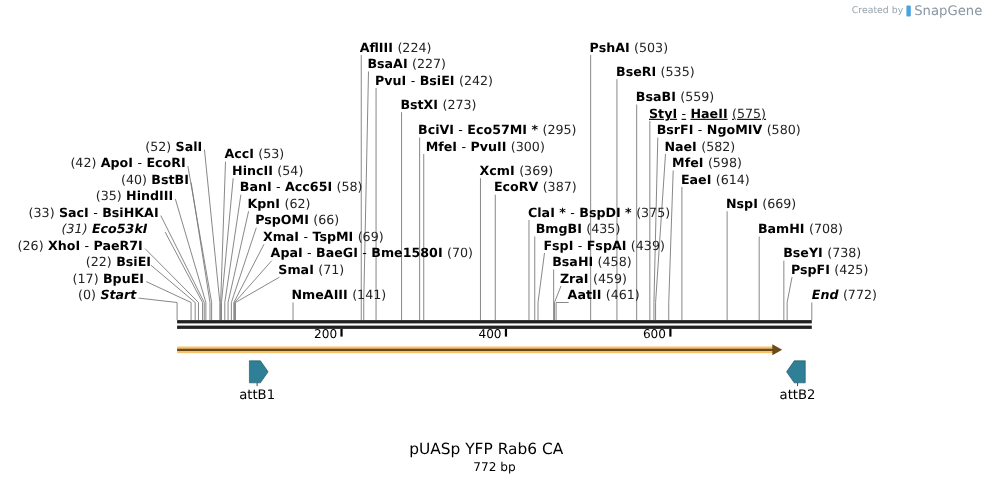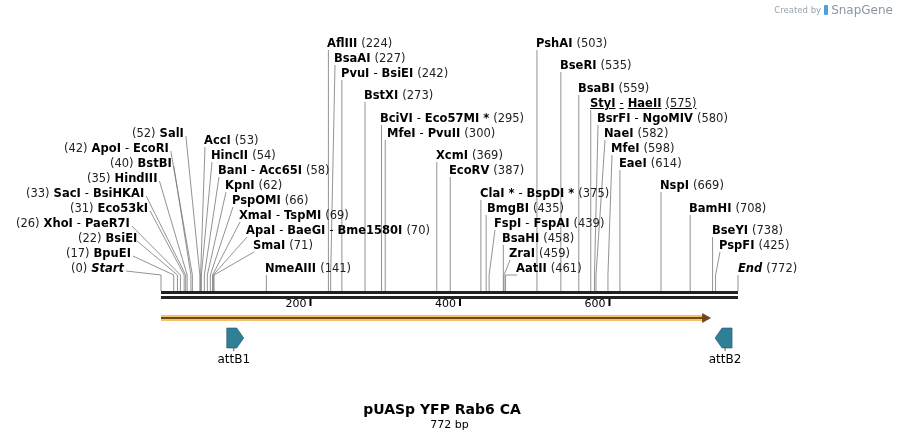--- a/index.html
+++ b/index.html
@@ -7,21 +7,21 @@
          font-family:"DejaVu Sans", sans-serif; color:#000; }
   #map { position:absolute; left:0; top:0; width:899px; height:441px; }
   .lbl { position:absolute; white-space:nowrap; font-size:11.5px; line-height:14px; }
   .enz { font-weight:bold; }
   .pos { color:#222; margin:0 4px; }
   .sep { margin:0 4px; }
   .ital { font-style:italic; font-weight:bold; }
   .tick-lbl { position:absolute; font-size:11px; color:#000; }
   .feat-lbl { position:absolute; font-size:12px; color:#000; transform:translateX(-50%); }
   .title { position:absolute; left:0; width:884px; text-align:center; top:401px;
-           font-weight:bold; font-size:14px; }
+           font-weight:normal; font-size:14px; }
   .subtitle { position:absolute; left:0; width:899px; text-align:center; top:418px; font-size:11px; }
   .credit { position:absolute; right:6px; top:3px; font-size:8.5px; color:#9aa4ad; display:flex; align-items:center; gap:3px; }
   .credit .brand { font-size:12px; color:#8a96a3; }
   .credit .logo { width:4px; height:10px; background:#4aa3df; border-radius:1px; display:inline-block; }
 </style>
 </head>
 <body>
 
 <div class="credit">
   <span>Created by</span>
@@ -113,21 +113,21 @@
     <polygon points="226.74093264248705,328 236.74093264248705,328 243.74093264248705,338 236.74093264248705,348 226.74093264248705,348" fill="#2f7f96" stroke="#1e5566" stroke-width="0.6"></polygon>
     <line x1="233.74093264248705" y1="348" x2="233.74093264248705" y2="351" stroke="#333" stroke-width="0.8"></line>
     <polygon points="732.0518134715026,328 722.0518134715026,328 715.0518134715026,338 722.0518134715026,348 732.0518134715026,348" fill="#2f7f96" stroke="#1e5566" stroke-width="0.6"></polygon>
     <line x1="725.0518134715026" y1="348" x2="725.0518134715026" y2="351" stroke="#333" stroke-width="0.8"></line>
   </svg>
 <div id="labels">
     <div class="lbl" style="left: 67px; top: 261px;"><span class="pos">(0)</span><span><span class="ital">Start</span></span></div>
     <div class="lbl" style="left: 62px; top: 246px;"><span class="pos">(17)</span><span><span class="enz">BpuEI</span></span></div>
     <div class="lbl" style="left: 74px; top: 231px;"><span class="pos">(22)</span><span><span class="enz">BsiEI</span></span></div>
     <div class="lbl" style="left: 12px; top: 216px;"><span class="pos">(26)</span><span><span class="enz">XhoI</span><span class="sep">-</span><span class="enz">PaeR7I</span></span></div>
-    <div class="lbl" style="left: 66px; top: 201px;"><span class="pos">(31)</span><span><span class="enz">Eco53kI</span></span></div>
+    <div class="lbl" style="left: 52px; top: 201px; font-style: italic;"><span class="pos">(31)</span><span><span class="enz">Eco53kI</span></span></div>
     <div class="lbl" style="left: 22px; top: 186px;"><span class="pos">(33)</span><span><span class="enz">SacI</span><span class="sep">-</span><span class="enz">BsiHKAI</span></span></div>
     <div class="lbl" style="left: 83px; top: 171px;"><span class="pos">(35)</span><span><span class="enz">HindIII</span></span></div>
     <div class="lbl" style="left: 106px; top: 156px;"><span class="pos">(40)</span><span><span class="enz">BstBI</span></span></div>
     <div class="lbl" style="left: 60px; top: 141px;"><span class="pos">(42)</span><span><span class="enz">ApoI</span><span class="sep">-</span><span class="enz">EcoRI</span></span></div>
     <div class="lbl" style="left: 128px; top: 126px;"><span class="pos">(52)</span><span><span class="enz">SalI</span></span></div>
     <div class="lbl" style="left: 204px; top: 133px;"><span><span class="enz">AccI</span></span><span class="pos">(53)</span></div>
     <div class="lbl" style="left: 211px; top: 148px;"><span><span class="enz">HincII</span></span><span class="pos">(54)</span></div>
     <div class="lbl" style="left: 218px; top: 163px;"><span><span class="enz">BanI</span><span class="sep">-</span><span class="enz">Acc65I</span></span><span class="pos">(58)</span></div>
     <div class="lbl" style="left: 225px; top: 178px;"><span><span class="enz">KpnI</span></span><span class="pos">(62)</span></div>
     <div class="lbl" style="left: 232px; top: 193px;"><span><span class="enz">PspOMI</span></span><span class="pos">(66)</span></div>

